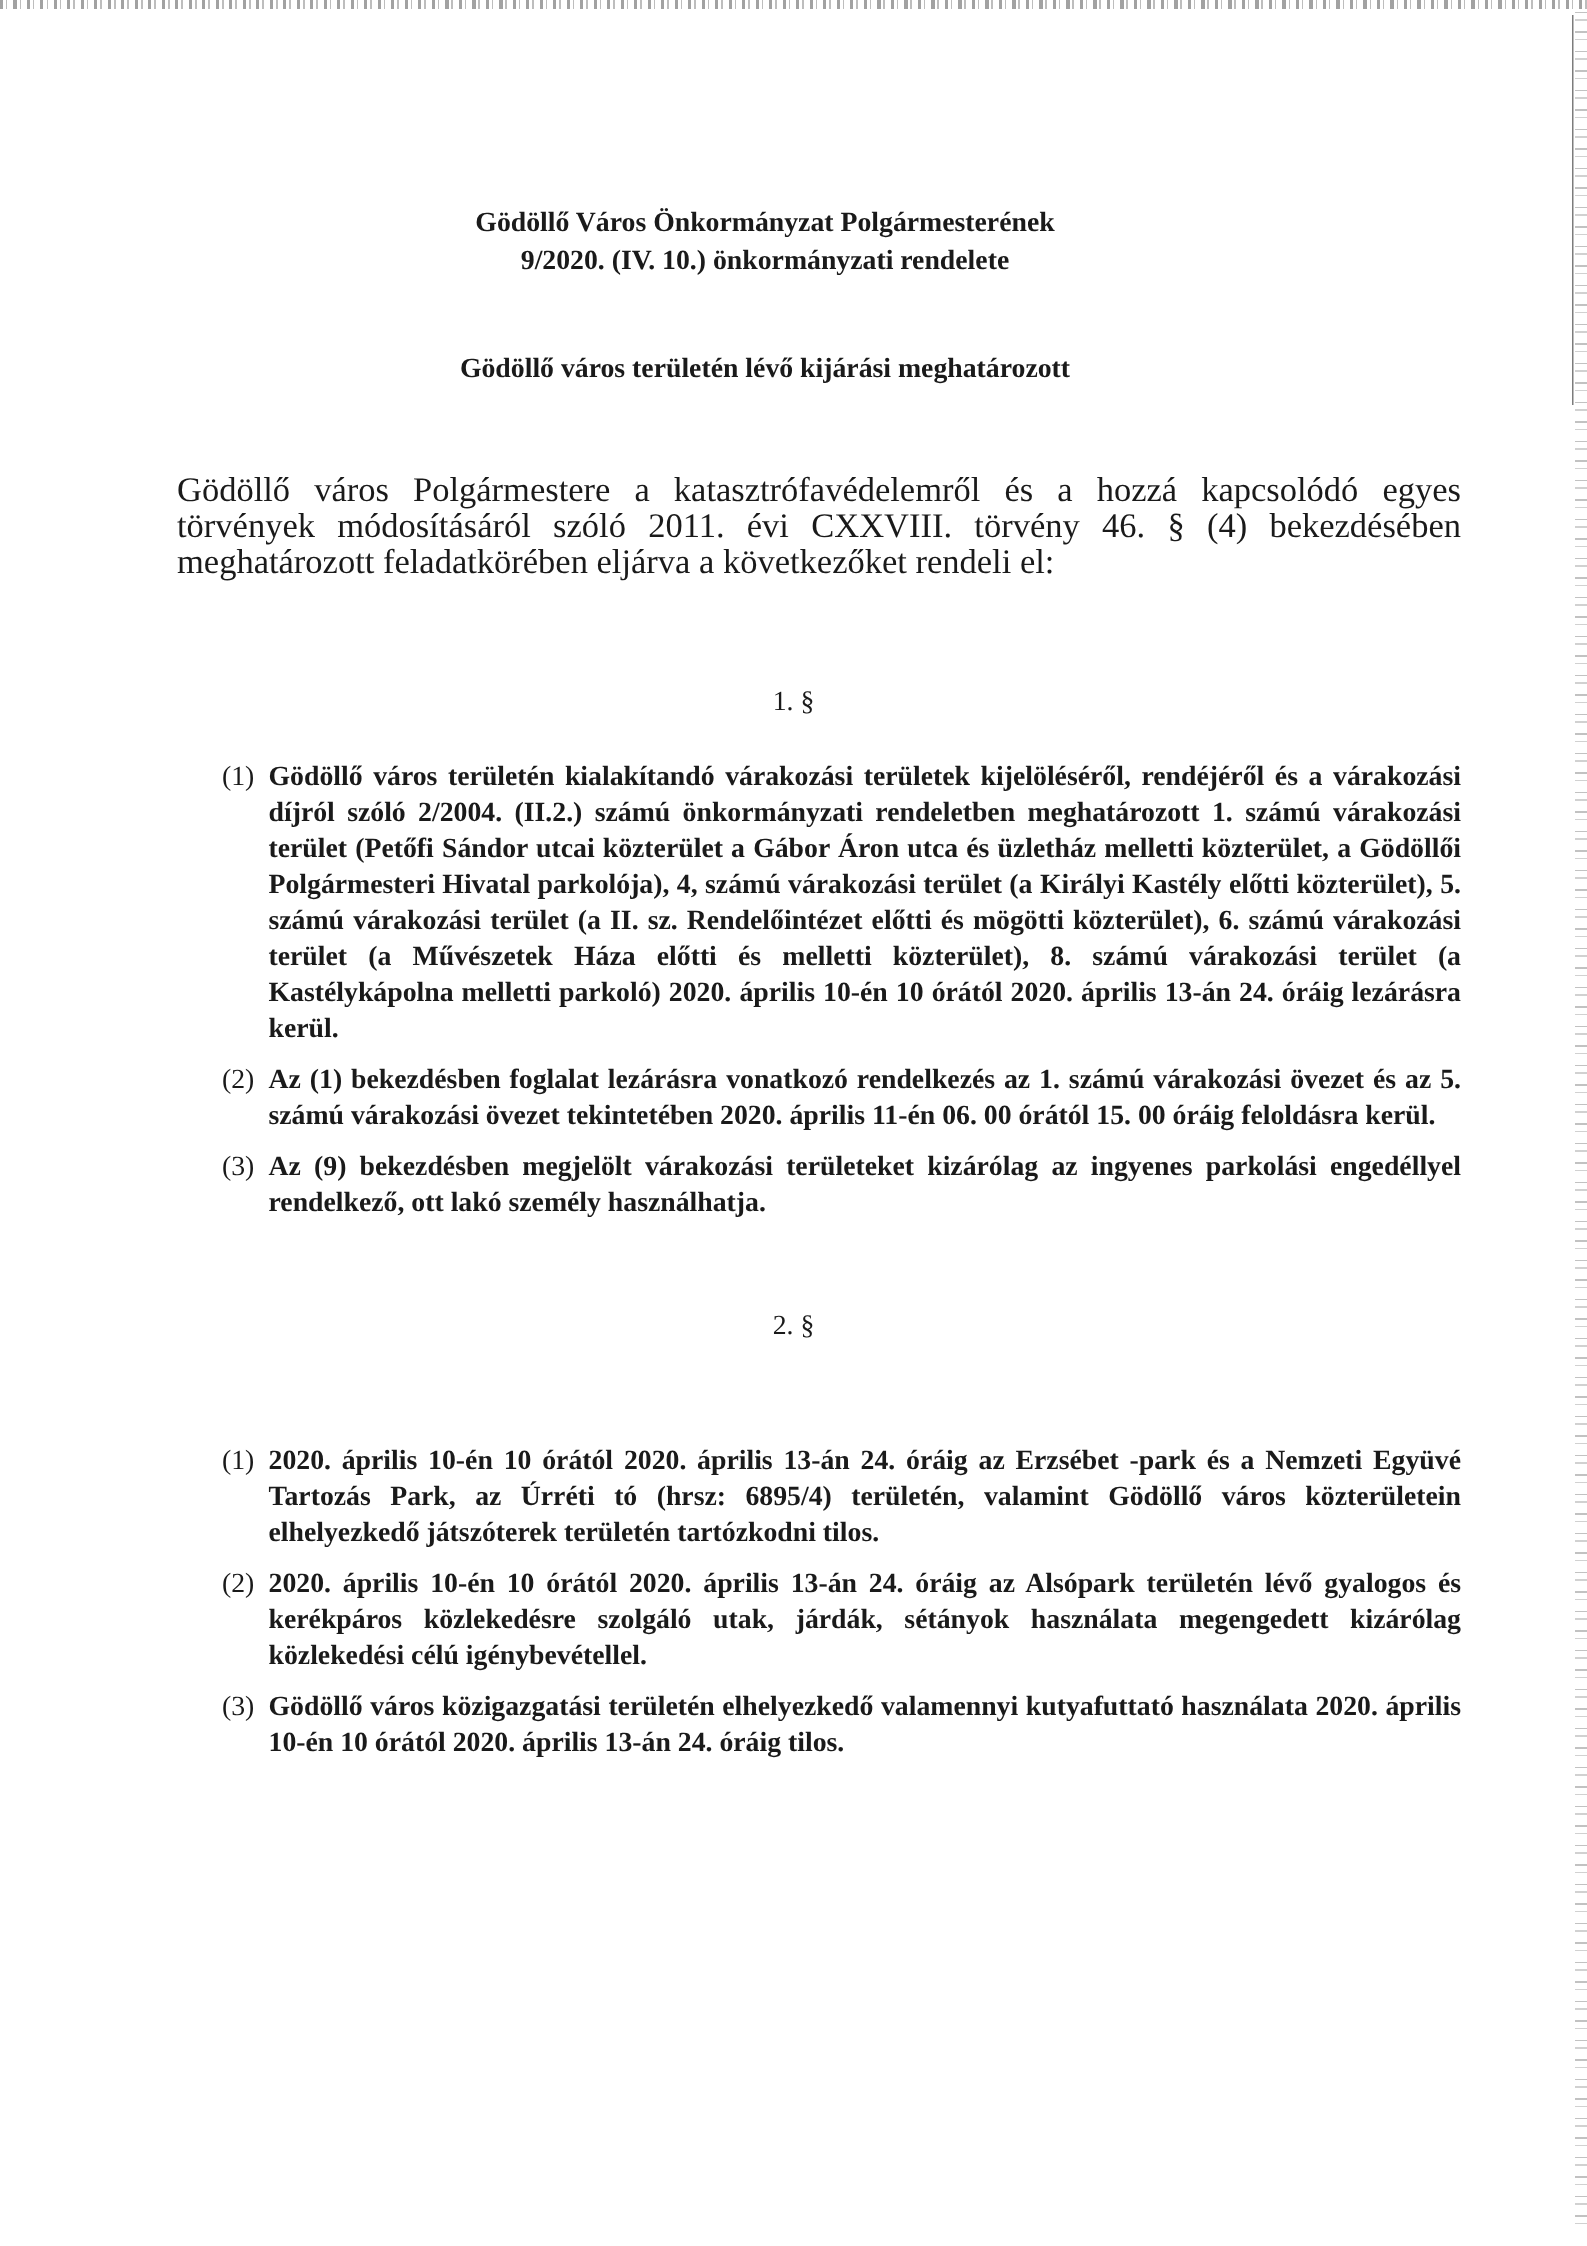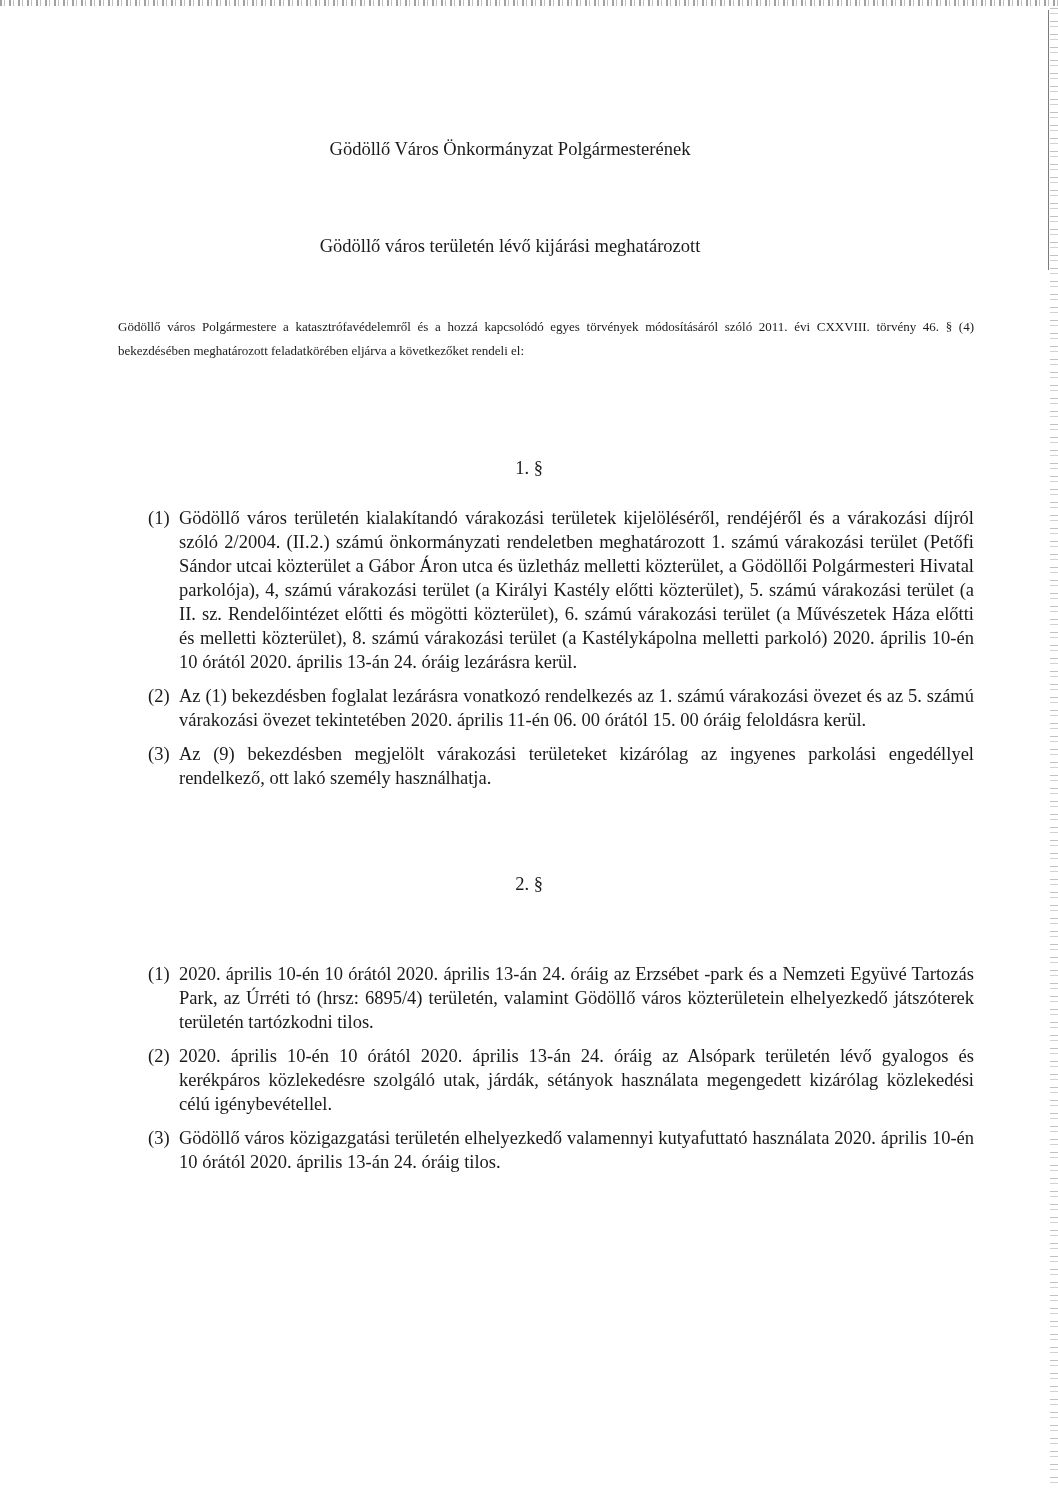--- a/index.html
+++ b/index.html
@@ -34,32 +34,32 @@
       right: 9px; top: 10px;
       width: 1px; height: 260px;
       background: #444;
       opacity: 0.7;
     }
     .title-block {
       position: absolute;
       left: 0;
       width: 1020px;
       text-align: center;
-      font-weight: normal;
+      font-weight: bold;
       font-size: 18.5px;
       line-height: 25px;
     }
     .title-main { top: 137px; }
     .title-sub { top: 234px; }
     .preamble {
       position: absolute;
       left: 118px;
       top: 315px;
       width: 856px;
-      font-size: 13px;
+      font-size: 23px;
       line-height: 24px;
       text-align: justify;
     }
     .section-mark {
       position: absolute;
       left: 0;
       width: 1058px;
       text-align: center;
       font-size: 18.5px;
     }
@@ -80,31 +80,33 @@
       font-size: 18.5px;
       line-height: 24px;
       margin-bottom: 10px;
     }
     .para-num {
       flex: 0 0 31px;
     }
     .para-text {
       flex: 1;
       text-align: justify;
+      font-weight: bold;
     }
   </style>
 </head>
 <body>
 
 <div class="scan-top"></div>
 <div class="scan-right"></div>
 <div class="scan-right-line"></div>
 
 <div class="title-block title-main">
   <div>Gödöllő Város Önkormányzat Polgármesterének</div>
+  <div>9/2020. (IV. 10.) önkormányzati rendelete</div>
 </div>
 
 <div class="title-block title-sub">Gödöllő város területén lévő kijárási meghatározott</div>
 
 <div class="preamble">Gödöllő város Polgármestere a katasztrófavédelemről és a hozzá kapcsolódó egyes törvények módosításáról szóló 2011. évi CXXVIII. törvény 46. § (4) bekezdésében meghatározott feladatkörében eljárva a következőket rendeli el:</div>
 
 <div class="section-mark sec1">1. §</div>
 
 <ul class="paragraph-list list1">
   <li class="para">

